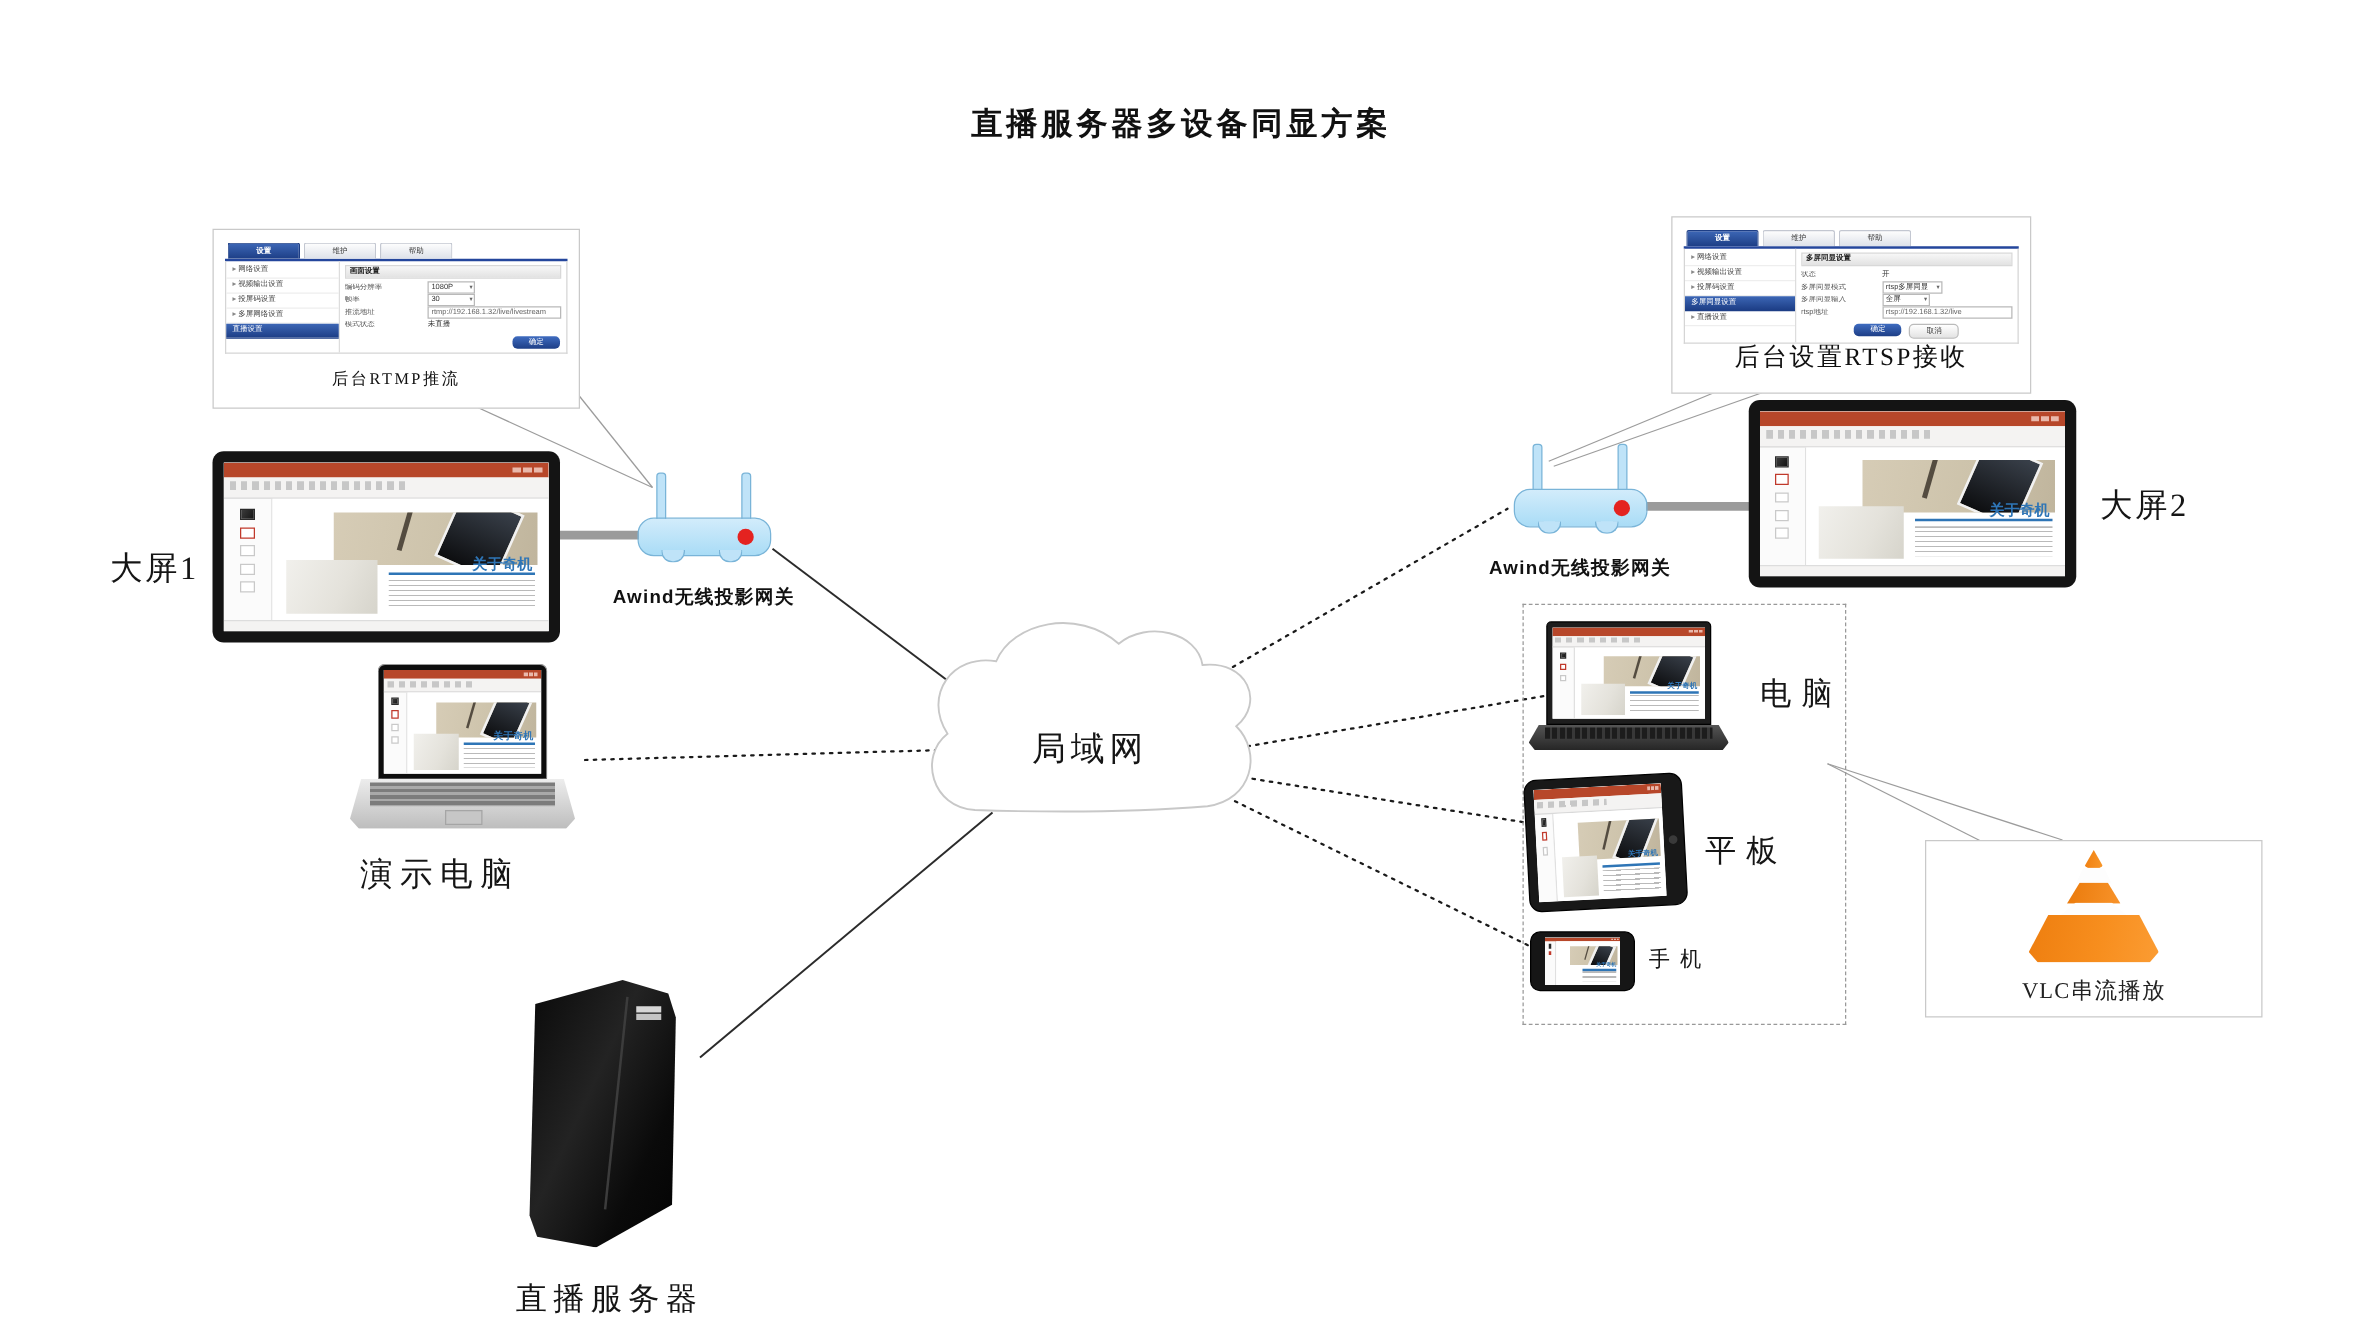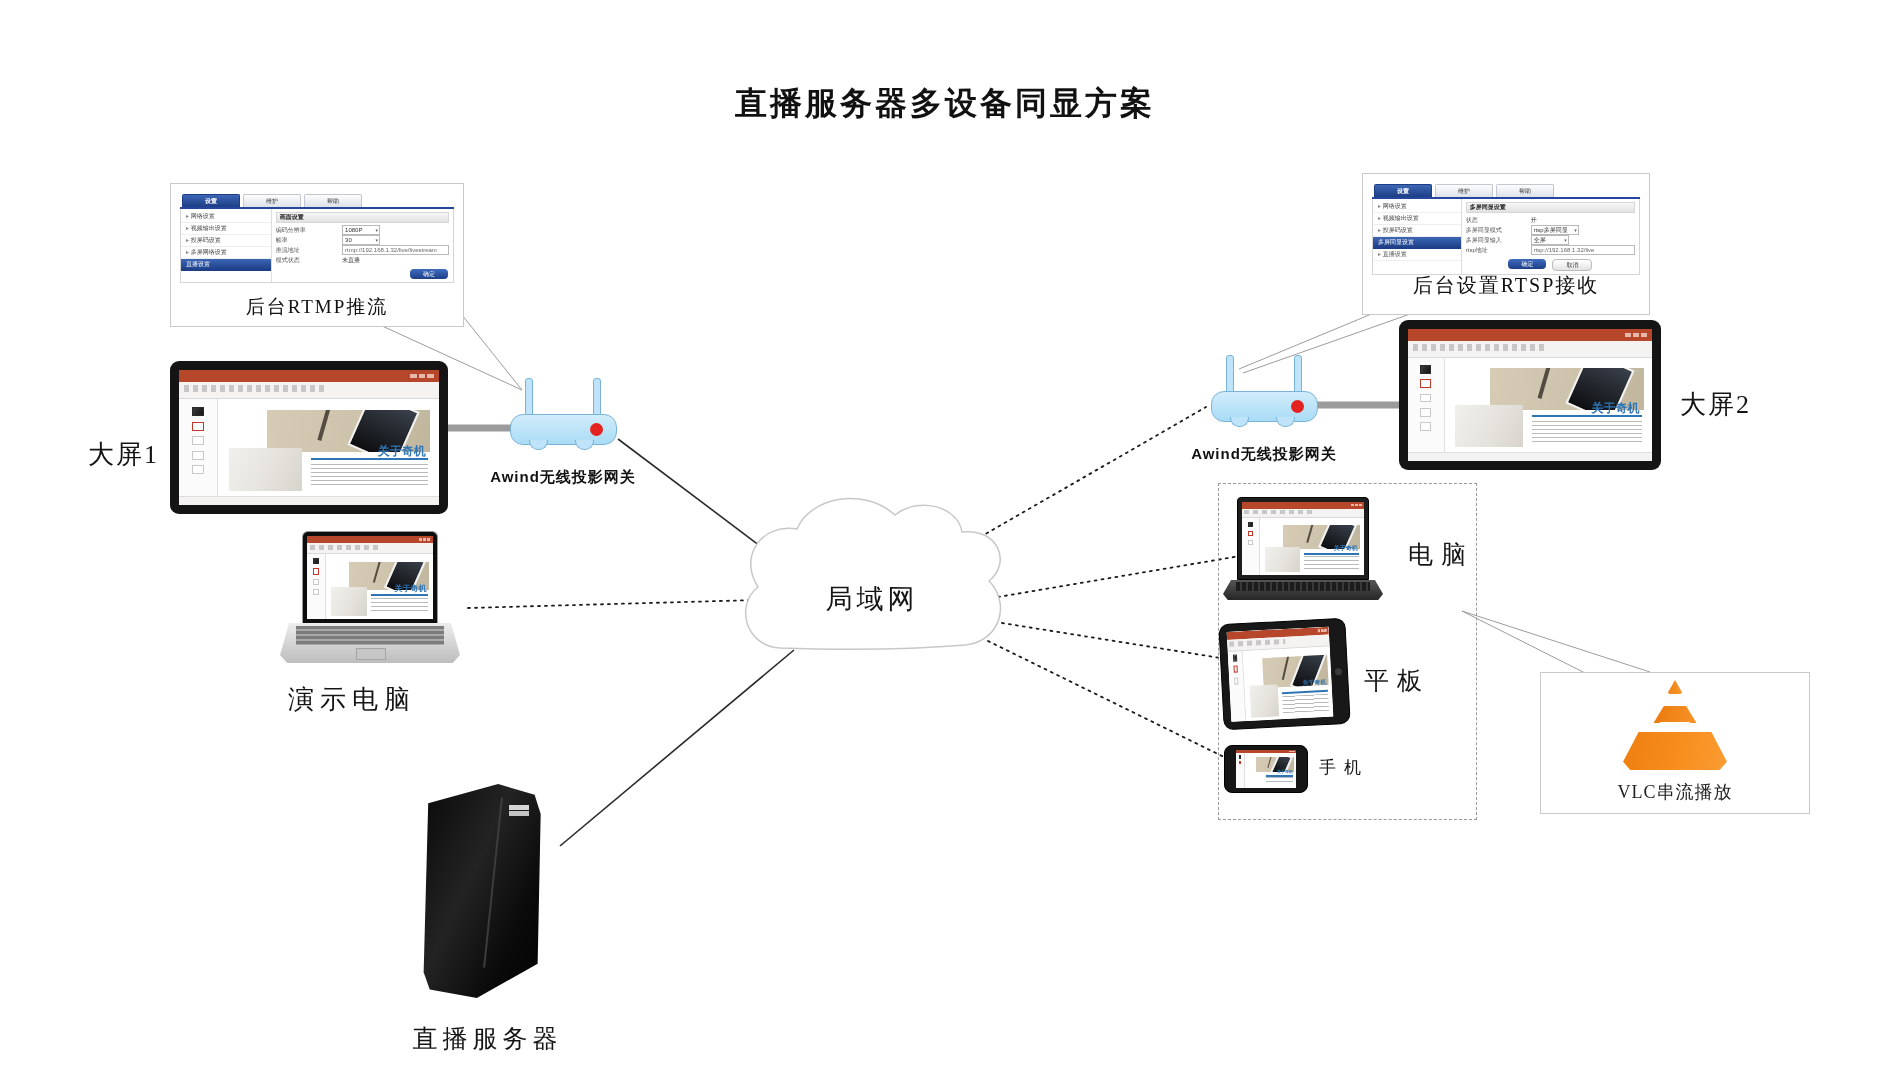--- a/index.html
+++ b/index.html
@@ -1,20 +1,20 @@
 <!DOCTYPE html>
 <html><head>
 <meta charset="utf-8">
 <style>
   html,body{margin:0;padding:0;background:#fff;}
   .stage{position:relative;width:1890px;height:1070px;background:#fff;overflow:hidden;
          font-family:"Liberation Sans", sans-serif;color:#111;}
   
   .dlabel{position:absolute;font-family:Liberation Serif, serif;color:#151515;white-space:nowrap;}
-  .page-title{position:absolute;left:0;right:0;top:82px;text-align:center;font-size:32px;
+  .page-title{position:absolute;left:0;right:0;top:82px;text-align:center;font-size:25px;
               font-weight:bold;letter-spacing:3px;font-family:"Liberation Sans",sans-serif;}
   
   svg.overlay{position:absolute;left:0;top:0;z-index:1;}
   .above{z-index:2;}
   
   .panel-box{position:absolute;background:#fff;border:1px solid #c9c9c9;z-index:2;}
   .panel-ui{position:absolute;left:9px;right:9px;top:9px;font-size:6px;line-height:1;color:#333;background:#fff;}
   .pu-tabs{display:flex;gap:3px;padding:1px 2px 0;border-bottom:2px solid #24469c;}
   .pu-tab{width:56px;height:12px;line-height:12px;text-align:center;background:linear-gradient(#fdfdfd,#dde1e9);
           border:1px solid #c3c7d1;border-bottom:none;border-radius:2px 2px 0 0;color:#333;overflow:hidden;}
@@ -36,21 +36,21 @@
   .pu-select::after{content:"▾";position:absolute;right:1px;top:0;font-size:5px;color:#666;}
   .pu-input{border:1px solid #b9b9b9;background:#fff;height:8px;line-height:8px;padding:0 2px;flex:1;
             color:#666;white-space:nowrap;overflow:hidden;}
   .pu-plain{color:#333;white-space:nowrap;}
   .pu-btnrow{display:flex;justify-content:flex-end;gap:6px;padding:4px 1px 1px;}
   .pu-btnrow.center{justify-content:center;}
   .pu-btn{min-width:32px;height:10px;line-height:10px;text-align:center;border-radius:4px;padding:0 3px;}
   .pu-btn.primary{background:linear-gradient(#3f6cc0,#1d3e86);color:#fff;}
   .pu-btn.ghost{background:linear-gradient(#fff,#e3e3e3);border:1px solid #bbb;color:#333;}
   .panel-caption{position:absolute;left:0;right:0;text-align:center;font-family:"Liberation Serif",serif;
-                 font-size:19px;letter-spacing:2px;color:#111;}
+                 font-size:13px;letter-spacing:2px;color:#111;}
   
   .ppt{position:relative;width:100%;height:100%;background:#fff;display:flex;flex-direction:column;overflow:hidden;}
   .ppt-bar{height:9%;min-height:3px;background:#b7472a;position:relative;flex:none;}
   .ppt-bar::after{content:"";position:absolute;right:2%;top:30%;width:9%;height:36%;
       background:linear-gradient(to right,#e9b8ab 0 28%,rgba(0,0,0,0) 28% 36%,#e9b8ab 36% 64%,rgba(0,0,0,0) 64% 72%,#e9b8ab 72% 100%);}
   .ppt-ribbon{height:12%;min-height:4px;background:#f4f3f2;border-bottom:1px solid #d9d9d9;flex:none;position:relative;}
   .ppt-ribbon::before{content:"";position:absolute;left:2%;top:18%;width:55%;height:44%;
       background:repeating-linear-gradient(to right,#c7c7c7 0 5px,rgba(0,0,0,0) 5px 9px);}
   .ppt-main{flex:1;display:flex;min-height:0;}
   .ppt-thumbs{width:15%;background:#fbfbfb;border-right:1px solid #e0e0e0;padding:3% 5%;
@@ -282,21 +282,21 @@
 
   <div class="dlabel above" style="left:810px;top:581px;width:124px;text-align:center;font-size:27px;letter-spacing:4px;font-family:'Liberation Sans',sans-serif;">局域网</div>
 
   <div class="tower">
     <div class="tower-body"></div>
     <div class="tower-hl"></div>
     <div class="tower-bay"></div>
   </div>
   <div class="dlabel" style="left:405px;top:1022px;width:165px;text-align:center;font-size:25px;letter-spacing:5px;">直播服务器</div>
 
-  <div class="panel-box" style="left:1337px;top:173px;width:286px;height:140px;margin-left:25px;">
+  <div class="panel-box" style="left:1337px;top:173px;width:286px;height:140px;">
     <div class="panel-ui">
       <div class="pu-tabs">
         <div class="pu-tab active">设置</div>
         <div class="pu-tab">维护</div>
         <div class="pu-tab">帮助</div>
       </div>
       <div class="pu-body">
         <div class="pu-side">
           <div class="pu-item">网络设置</div>
           <div class="pu-item">视频输出设置</div>

